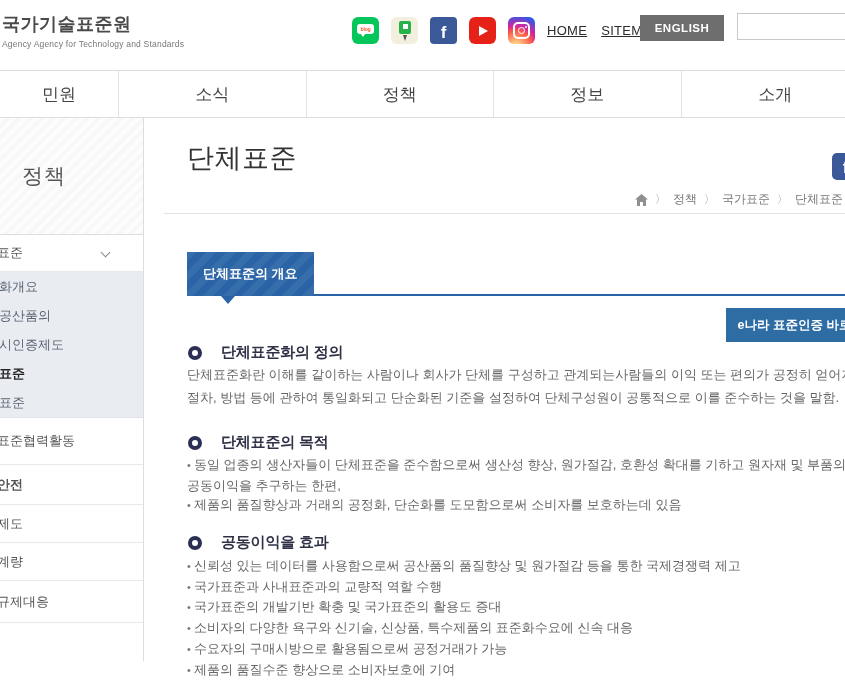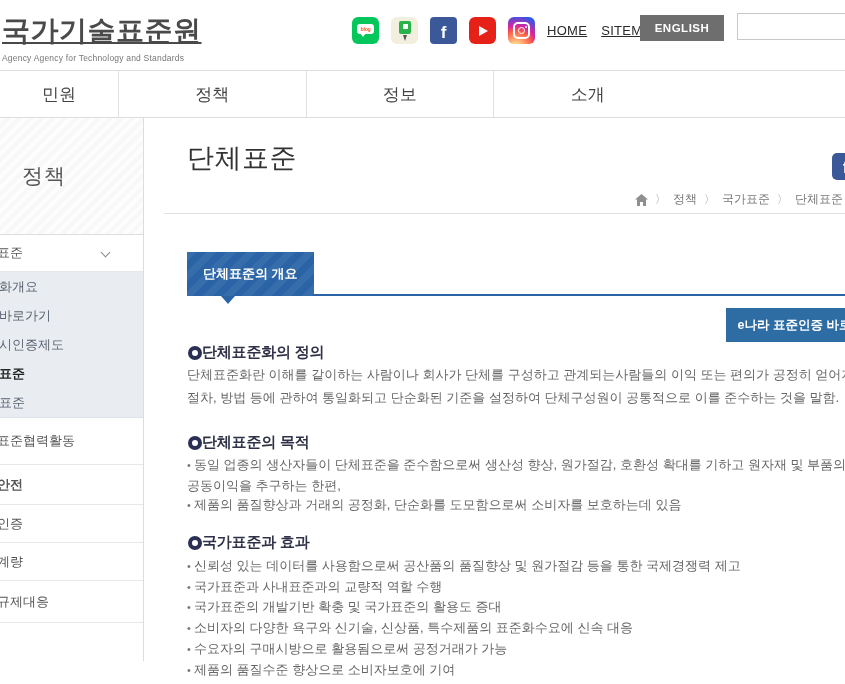--- a/index.html
+++ b/index.html
@@ -2,21 +2,21 @@
 <html><head>
 <meta charset="utf-8">
 <style>
   * { margin:0; padding:0; box-sizing:border-box; }
   html,body { background:#fff; }
   body { font-family:"Liberation Sans","DejaVu Sans",sans-serif; }
   #page { position:relative; width:845px; height:684px; overflow:hidden; background:#fff; }
 
   
   .logo { position:absolute; left:2px; top:12px; }
-  .logo-title { font-size:28px; font-weight:bold; color:#4a4a4a; letter-spacing:0.5px;text-decoration:underline; }
+  .logo-title { font-size:18px; font-weight:bold; color:#4a4a4a; letter-spacing:0.5px; }
   .logo-sub { font-size:8.5px; color:#777; margin-top:3px; letter-spacing:0.2px; }
 
   .social { position:absolute; left:352px; top:17px; display:flex; gap:12px; }
   .sicon { width:27px; height:27px; border-radius:6px; position:relative; cursor:pointer; }
   .ic-blog { background:#03c75a; }
   .blog-bubble { position:absolute; left:5px; top:7px; width:17px; height:10px; background:#fff; border-radius:3px;
                  display:flex; align-items:center; justify-content:center; }
   .blog-bubble:after { content:""; position:absolute; left:3px; bottom:-3px; border-left:3px solid transparent;
                  border-right:3px solid transparent; border-top:4px solid #fff; }
   .blog-txt { font-size:10px; font-weight:bold; color:#ff5a2d; transform:scale(0.52); letter-spacing:-0.5px; }
@@ -84,21 +84,21 @@
          background-image:repeating-linear-gradient(135deg, rgba(255,255,255,0.06) 0 7px, rgba(0,0,0,0) 7px 14px);
          color:#fff; font-size:13px; font-weight:bold; display:flex; align-items:center; z-index:2; cursor:pointer; }
   .tab-pointer { position:absolute; left:221px; top:296px; width:0; height:0; border-left:7px solid transparent;
                  border-right:7px solid transparent; border-top:8px solid #2a64a6; z-index:2; }
   .tab-line { position:absolute; left:187px; top:294px; width:713px; height:2px; background:#2a64a6; }
 
   .cta { position:absolute; left:726px; top:308px; width:162px; height:34px; background:#2e6da4; color:#fff;
          border:none; font-size:12.5px; font-weight:bold; display:flex; align-items:center; justify-content:center;
          cursor:pointer; font-family:"Liberation Sans",sans-serif; white-space:nowrap; }
 
-  .section-h { position:absolute; left:188px; display:flex; align-items:center; gap:0; }
+  .section-h { position:absolute; left:188px; display:flex; align-items:center; gap:19px; }
   .ring { width:14px; height:14px; border:4px solid #2b2f55; border-radius:50%; background:#fff; }
   .section-h .htxt { font-size:15px; font-weight:bold; color:#2f3247; letter-spacing:-0.2px; }
 
   .body-lines { position:absolute; left:187px; width:720px; font-size:13px; color:#666; line-height:23px; }
   .body-lines div { white-space:nowrap; }
   .list { position:absolute; left:187px; width:720px; font-size:13px; color:#666; }
   .li { white-space:nowrap; line-height:19.5px; }
   .li.bullet:before { content:"• "; font-size:11px; color:#777; }
   .fx .li { line-height:19.7px; }
 </style>
@@ -140,58 +140,59 @@
 
   <div class="util-links">
     <span class="util-link">HOME</span>
     <span class="util-link">SITEMAP</span>
   </div>
   <button class="btn-english">ENGLISH</button>
   <input class="search-box" type="text" value="" style="">
 
   <div class="nav">
     <div class="nav-item">민원</div>
+    <div class="nav-item">소식</div>
     <div class="nav-item">정책</div>
     <div class="nav-item">정보</div>
     <div class="nav-item">소개</div>
   </div>
 
   <div class="sidebar">
     <div class="side-title">
       <span>정책</span>
     </div>
     <div class="side-row row-h37">
       <span class="lbl">표준</span>
       <span class="chev"></span>
     </div>
     <div class="submenu">
       <div class="sub-row">
           <span class="lbl">화개요</span>
         </div>
       <div class="sub-row">
-          <span class="lbl">바로가기</span>
+          <span class="lbl">공산품의</span>
         </div>
       <div class="sub-row">
           <span class="lbl">시인증제도</span>
         </div>
       <div class="sub-row active">
           <span class="lbl">표준</span>
         </div>
       <div class="sub-row">
           <span class="lbl">표준</span>
         </div>
     </div>
     <div class="side-row row-h47">
         <span class="lbl">표준협력활동</span>
       </div>
     <div class="side-row row-h40">
         <span class="lbl">안전</span>
       </div>
     <div class="side-row row-h38">
-        <span class="lbl">인증</span>
+        <span class="lbl">제도</span>
       </div>
     <div class="side-row row-h38">
         <span class="lbl">계량</span>
       </div>
     <div class="side-row row-h42">
         <span class="lbl">규제대응</span>
       </div>
   </div>
 
   <div class="page-title">단체표준</div>
@@ -235,21 +236,21 @@
     <span class="htxt">단체표준의 목적</span>
   </div>
   <div class="list" style="top:455px;">
     <div class="li bullet">동일 업종의 생산자들이 단체표준을 준수함으로써 생산성 향상, 원가절감, 호환성 확대를 기하고 원자재 및 부품의 공동구매 등에</div>
     <div class="li">공동이익을 추구하는 한편,</div>
     <div class="li bullet">제품의 품질향상과 거래의 공정화, 단순화를 도모함으로써 소비자를 보호하는데 있음</div>
   </div>
 
   <div class="section-h" style="top:533px;">
     <span class="ring"></span>
-    <span class="htxt">국가표준과 효과</span>
+    <span class="htxt">공동이익을 효과</span>
   </div>
   <div class="list fx" style="top:556px;">
     <div class="li bullet">신뢰성 있는 데이터를 사용함으로써 공산품의 품질향상 및 원가절감 등을 통한 국제경쟁력 제고</div>
     <div class="li bullet">국가표준과 사내표준과의 교량적 역할 수행</div>
     <div class="li bullet">국가표준의 개발기반 확충 및 국가표준의 활용도 증대</div>
     <div class="li bullet">소비자의 다양한 욕구와 신기술, 신상품, 특수제품의 표준화수요에 신속 대응</div>
     <div class="li bullet">수요자의 구매시방으로 활용됨으로써 공정거래가 가능</div>
     <div class="li bullet">제품의 품질수준 향상으로 소비자보호에 기여</div>
   </div>
 

